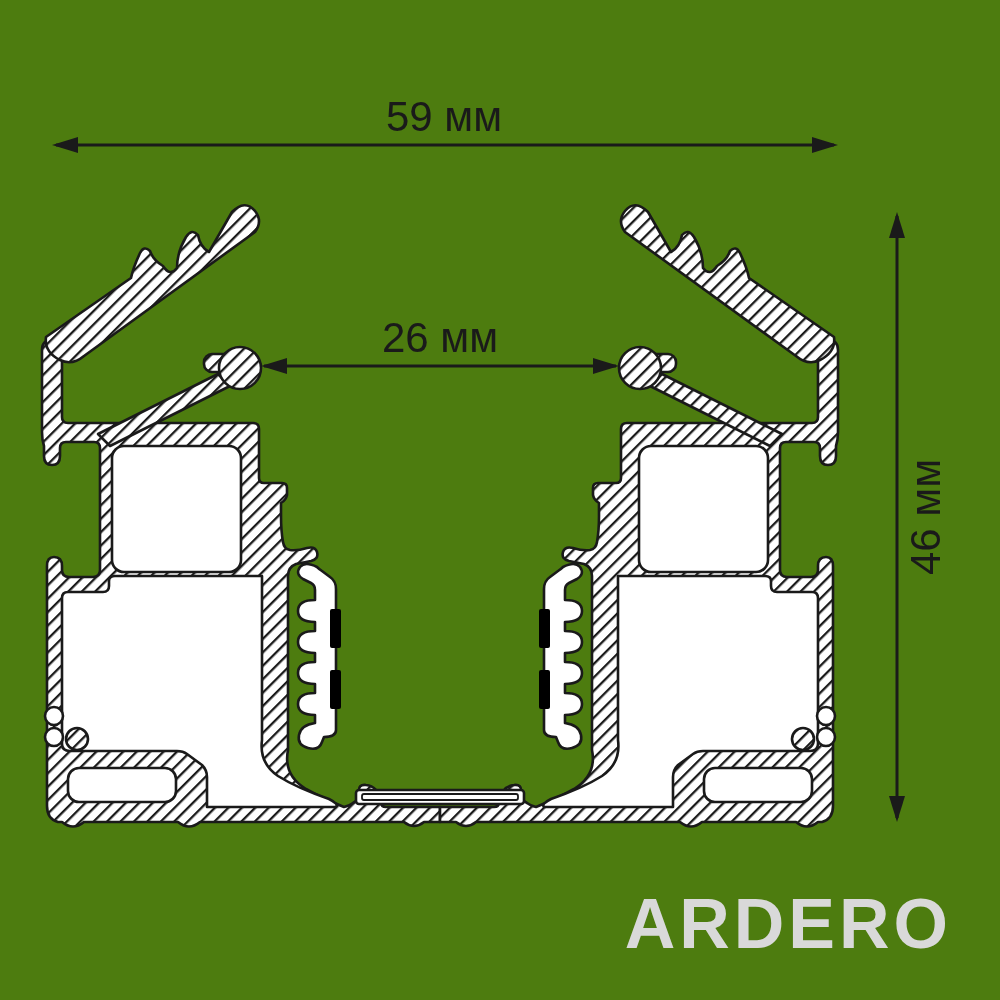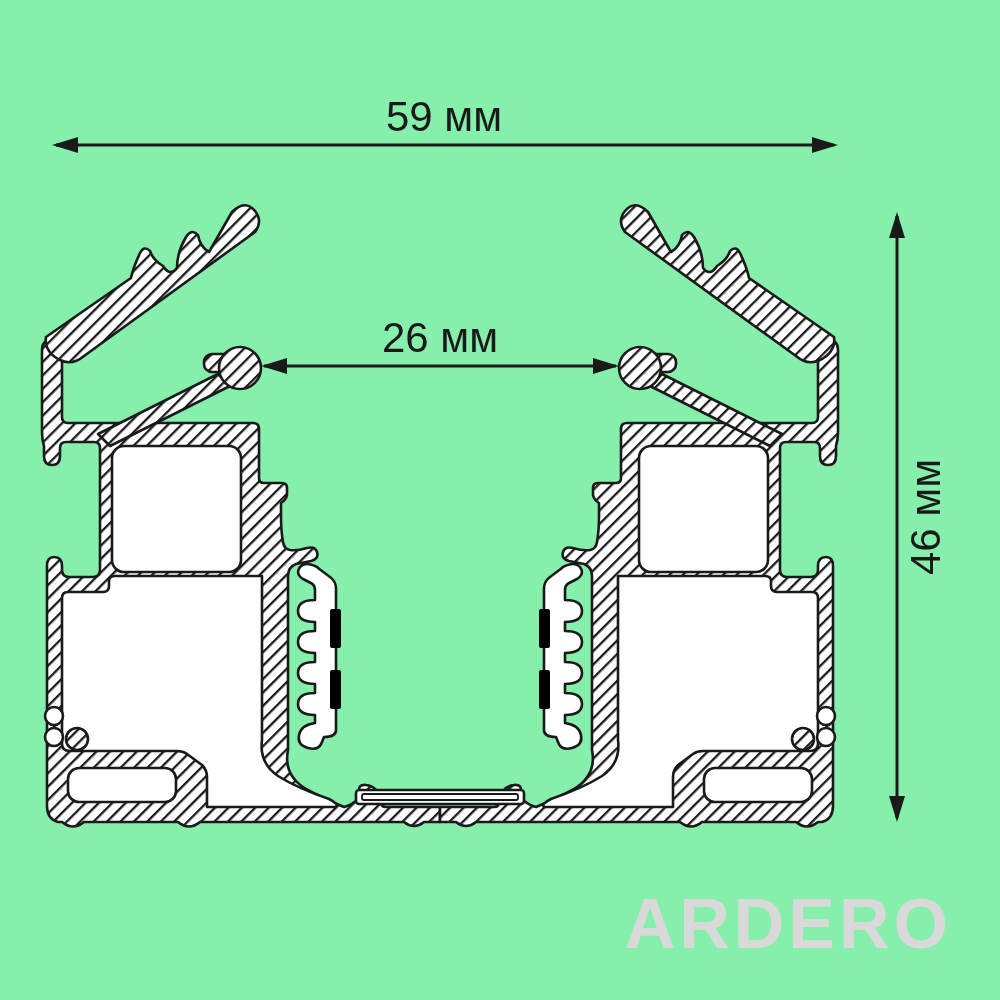--- a/index.html
+++ b/index.html
@@ -5,21 +5,21 @@
   html, body {
     margin: 0;
     padding: 0;
     background: #ffffff;
     font-family: "Liberation Sans", sans-serif;
   }
   .canvas {
     position: relative;
     width: 1000px;
     height: 1000px;
-    background: #86efac;
+    background: #4d7c0f;
     overflow: hidden;
     text-decoration: underline;
   }
   svg { display: block; }
   .dim-text {
     font-family: "Liberation Sans", sans-serif;
     font-size: 42px;
     fill: #1a1a1a;
     text-anchor: middle;
   }

